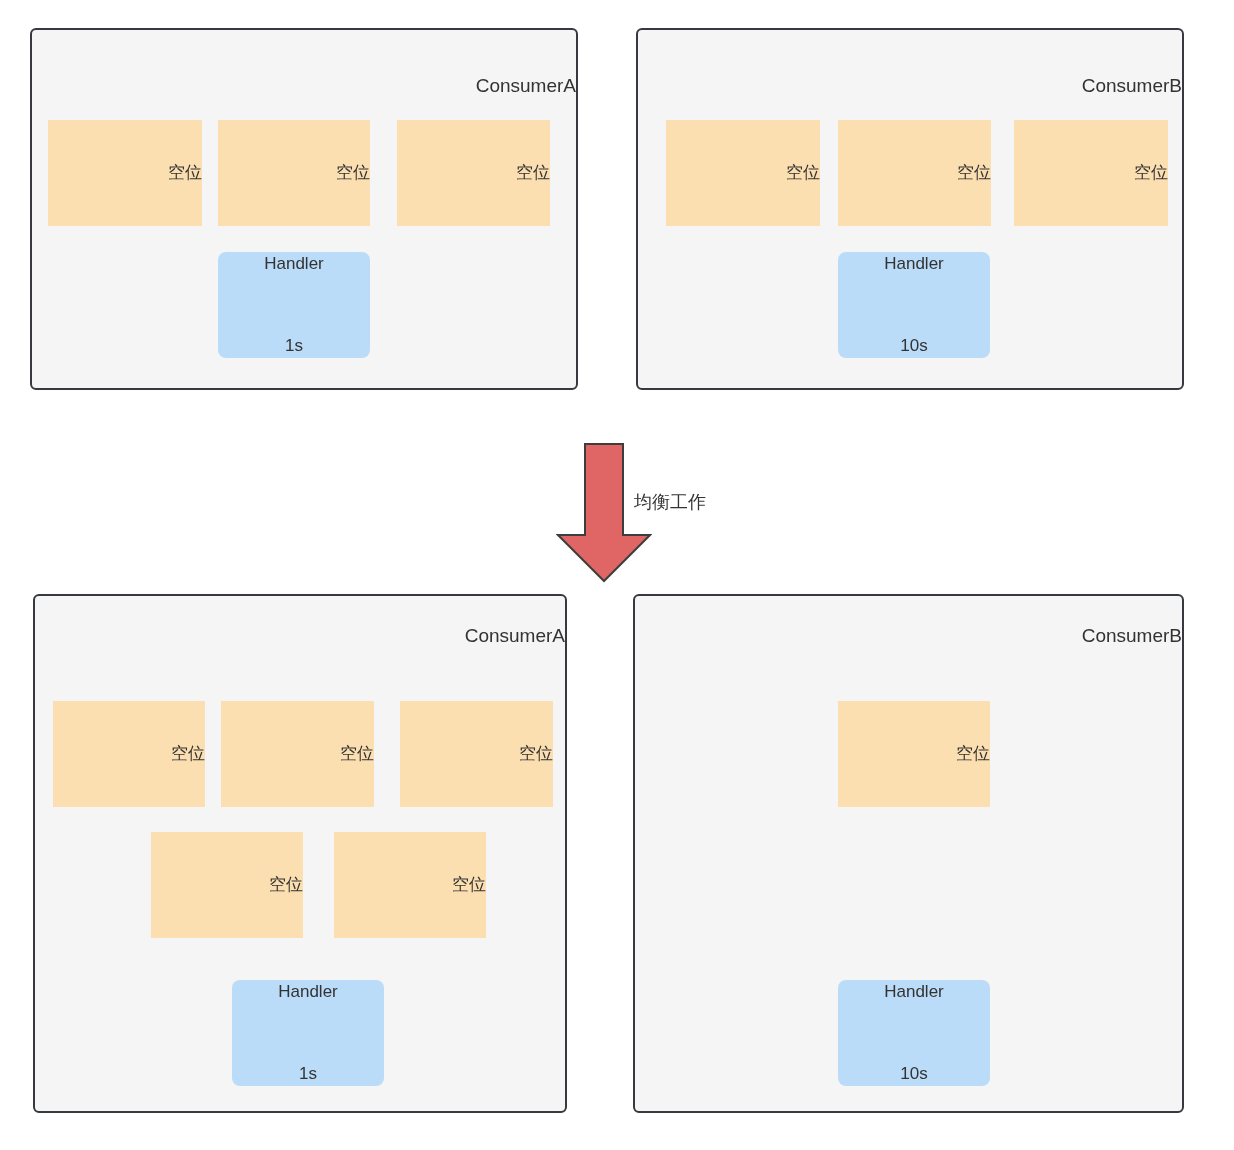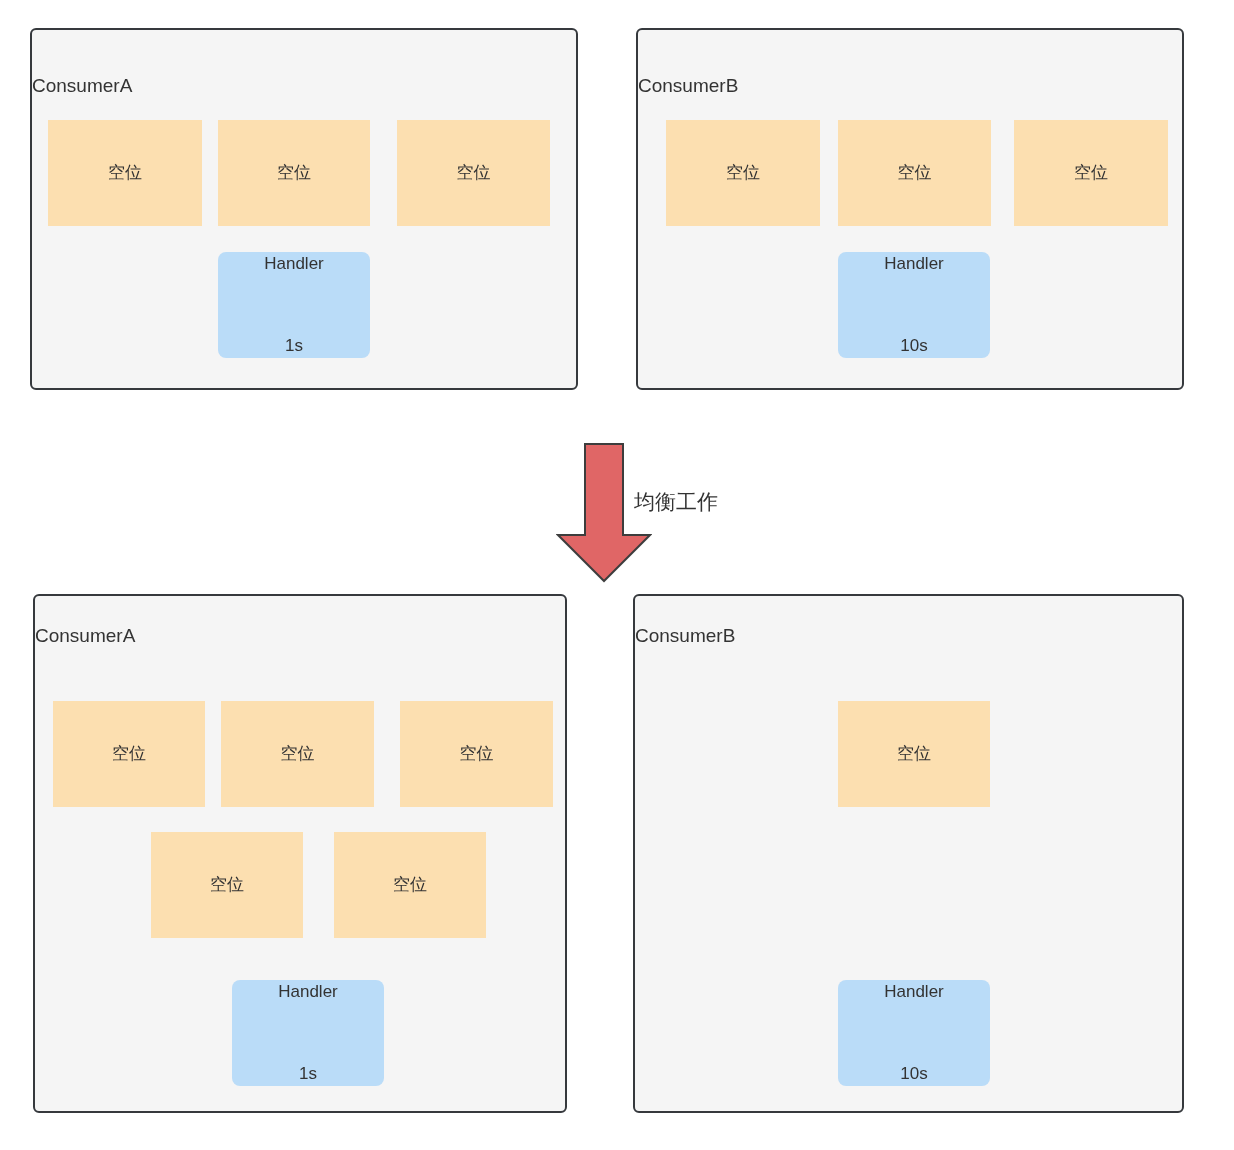--- a/index.html
+++ b/index.html
@@ -24,34 +24,34 @@
     position: absolute;
     background: #f5f5f5;
     border: 2px solid #36393d;
     border-radius: 6px;
     box-sizing: border-box;
   }
   .panel-title {
     position: absolute;
     left: 0;
     right: 0;
-    text-align: left;
+    text-align: right;
     font-size: 19px;
     line-height: 24px;
     color: #333333;
     white-space: nowrap;
   }
 
   
   .slot {
     position: absolute;
     background: #fcdfb0;
     display: flex;
     align-items: center;
-    justify-content: center;
+    justify-content: flex-end;
     box-sizing: border-box;
   }
   .slot-label {
     font-size: 17px;
     line-height: 20px;
     color: #333333;
     white-space: nowrap;
   }
 
   
@@ -78,21 +78,21 @@
     left: 556px;
     top: 443px;
     width: 96px;
     height: 140px;
   }
   .arrow-wrap svg { display: block; }
   .arrow-label {
     position: absolute;
     left: 634px;
     top: 490px;
-    font-size: 21px;
+    font-size: 18px;
     line-height: 24px;
     color: #333333;
     white-space: nowrap;
   }
 </style>
 </head>
 <body>
 
 <div id="canvas">
 

